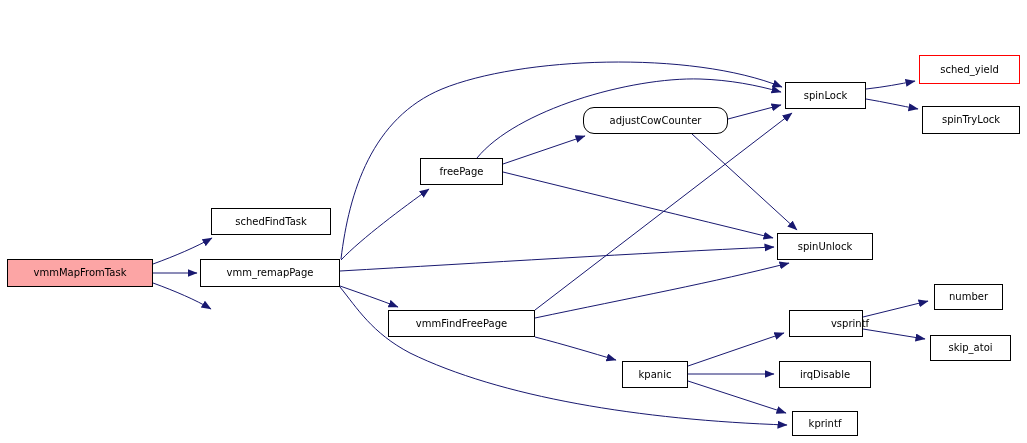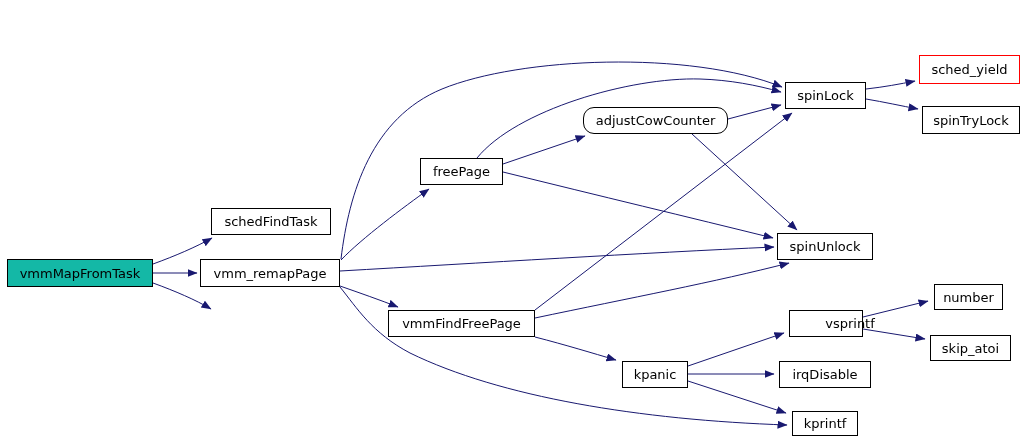--- a/index.html
+++ b/index.html
@@ -11,29 +11,29 @@
     overflow:hidden;
   }
   #edges{position:absolute;left:0;top:0;width:1027px;height:443px;}
   #edges path.edge{stroke:#191970;stroke-width:1;fill:none;}
   .node{
     position:absolute;
     box-sizing:border-box;
     background:#ffffff;
     border:1px solid #000000;
     color:#000000;
-    font-size:13px;
+    font-size:10px;
     line-height:1;
     display:flex;
     align-items:center;
     justify-content:center;
     white-space:nowrap;
     cursor:pointer;
   }
-  .node.root{background:#14b8a6;cursor:default;}
+  .node.root{background:#fca5a5;cursor:default;}
   .node.truncated{border-color:#ff0000;}
 </style>
 </head>
 <body>
 
 <div id="canvas">
 
   <svg id="edges" viewBox="0 0 1027 443" xmlns="http://www.w3.org/2000/svg">
     <defs>
       <marker id="arrow" markerUnits="userSpaceOnUse" markerWidth="11" markerHeight="9" refX="9.5" refY="4" orient="auto">

